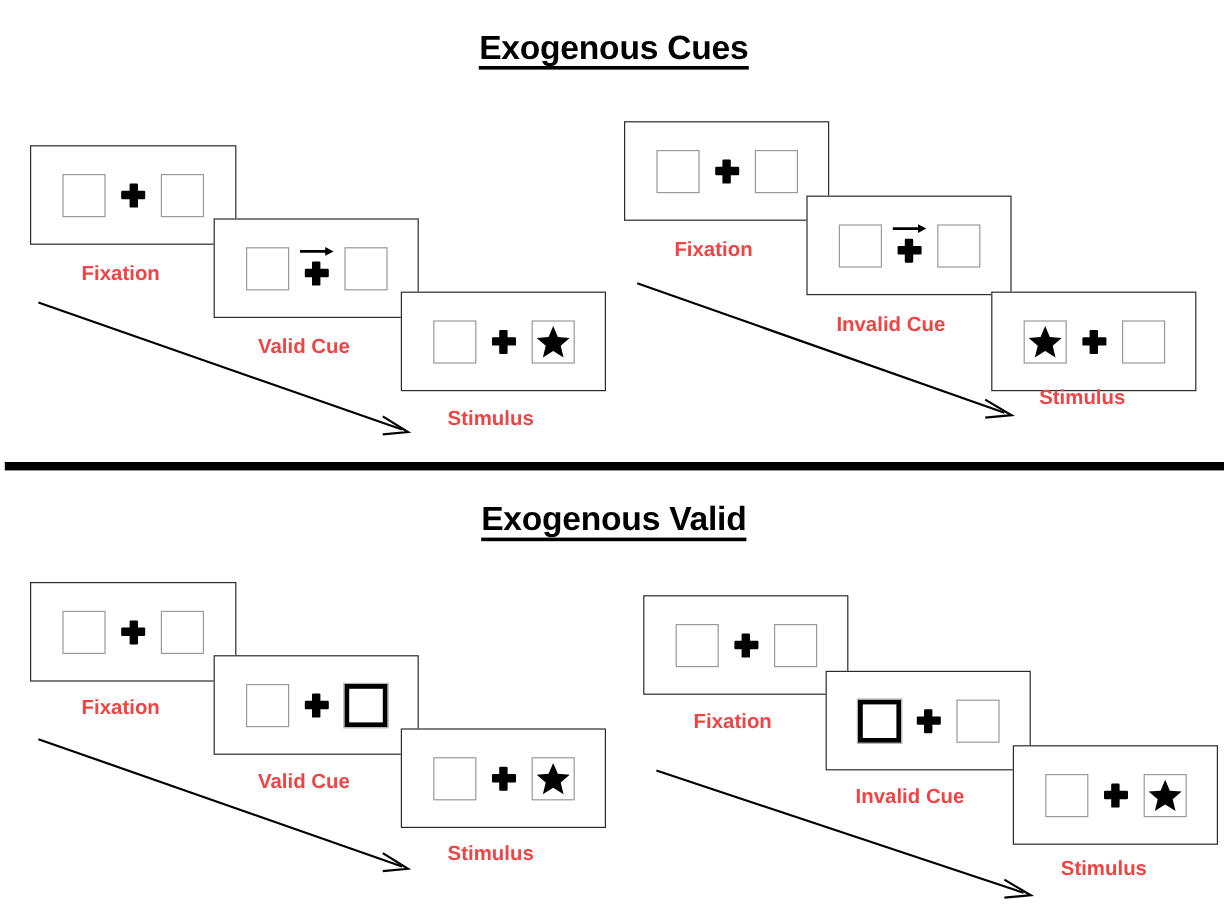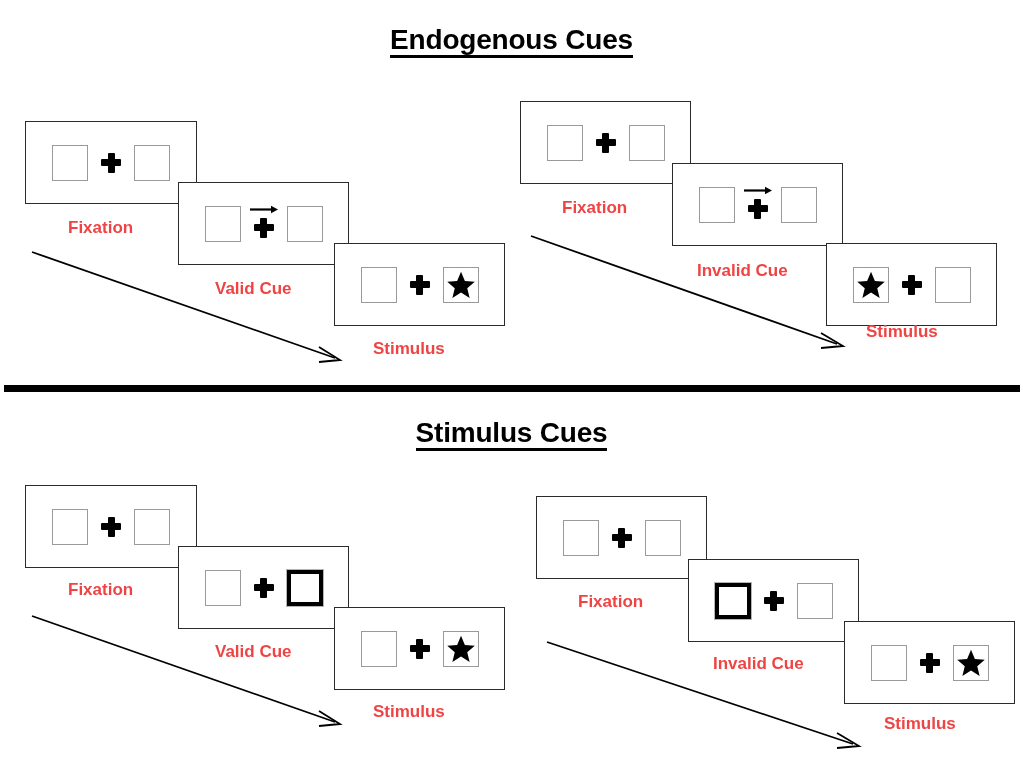--- a/index.html
+++ b/index.html
@@ -149,21 +149,21 @@
   .flow-arrow {
     position: absolute;
     pointer-events: none;
   }
   .flow-arrow svg { display: block; overflow: visible; }
 </style>
 </head>
 <body>
 
 <div class="section-title" id="title-endogenous">
-  <span>Endogenous Cues</span>
+  <span>Exogenous Cues</span>
 </div>
 
 <div class="frame" style="left:25px; top:121px; width:172px; height:83px;">
   <div class="frame-inner">
     <div class="box"></div>
     <div class="fixation-cross"></div>
     <div class="box"></div>
   </div>
 </div>
 <div class="stage-label" style="left:68px; top:218px;">Fixation</div>
@@ -251,21 +251,21 @@
 <div class="flow-arrow" style="left:527px; top:232px;">
   <svg width="330" height="130" viewBox="0 0 330 130">
     <line x1="4" y1="4" x2="310" y2="112" stroke="#000" stroke-width="1.8"></line>
     <polyline points="294,101 316,114 294,116" fill="none" stroke="#000" stroke-width="1.8"></polyline>
   </svg>
 </div>
 
 <div id="section-divider"></div>
 
 <div class="section-title" id="title-exogenous">
-  <span>Stimulus Cues</span>
+  <span>Exogenous Valid</span>
 </div>
 
 <div class="frame" style="left:25px; top:485px; width:172px; height:83px;">
   <div class="frame-inner">
     <div class="box"></div>
     <div class="fixation-cross"></div>
     <div class="box"></div>
   </div>
 </div>
 <div class="stage-label" style="left:68px; top:580px;">Fixation</div>

